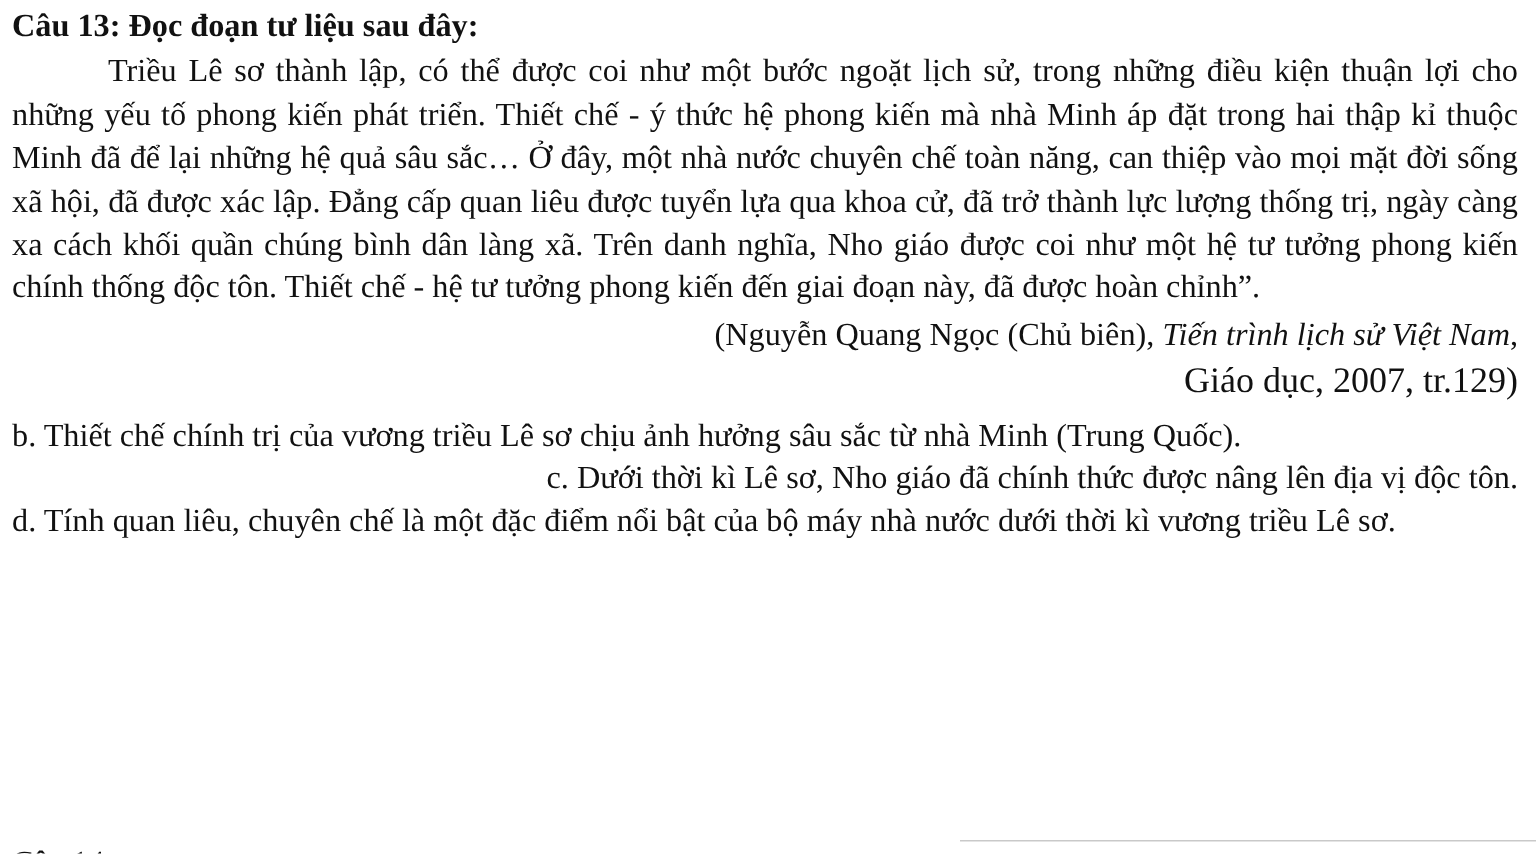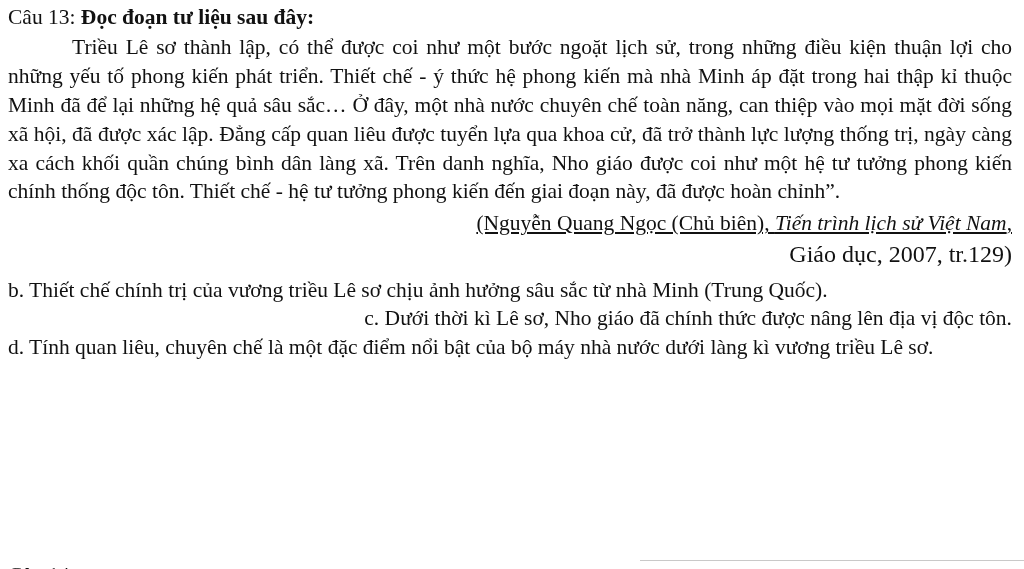--- a/index.html
+++ b/index.html
@@ -21,21 +21,21 @@
     box-sizing: border-box;
     padding: 4px 10px 0 8px;
   }
   .q-title {
     font-size: 21.5px;
     line-height: 1.30;
     margin: 0 0 1px 0;
     white-space: nowrap;
   }
   .q-label {
-    font-weight: normal;
+    font-weight: bold;
     text-align: right;
   }
   .q-text {
     font-weight: bold;
   }
   .passage {
     font-size: 21.5px;
     line-height: 1.345;
     text-align: justify;
     text-justify: inter-word;
@@ -43,21 +43,20 @@
     margin: 0;
     padding-right: 2px;
     hyphens: none;
   }
   .source {
     font-size: 21.5px;
     line-height: 1.345;
     text-align: right;
     margin: 3px 0 0 0;
     padding-right: 2px;
-    text-decoration: underline;
   }
   .source .italic {
     font-style: italic;
   }
   .source-line2 {
     font-size: 24px;
     line-height: 1.345;
     text-align: right;
     margin: 0;
     padding-right: 2px;
@@ -106,19 +105,19 @@
   <p class="passage">Triều Lê sơ thành lập, có thể được coi như một bước ngoặt lịch sử, trong những điều kiện thuận lợi cho những yếu tố phong kiến phát triển. Thiết chế - ý thức hệ phong kiến mà nhà Minh áp đặt trong hai thập kỉ thuộc Minh đã để lại những hệ quả sâu sắc… Ở đây, một nhà nước chuyên chế toàn năng, can thiệp vào mọi mặt đời sống xã hội, đã được xác lập. Đẳng cấp quan liêu được tuyển lựa qua khoa cử, đã trở thành lực lượng thống trị, ngày càng xa cách khối quần chúng bình dân làng xã. Trên danh nghĩa, Nho giáo được coi như một hệ tư tưởng phong kiến chính thống độc tôn. Thiết chế - hệ tư tưởng phong kiến đến giai đoạn này, đã được hoàn chỉnh”.</p>
 
   <p class="source">
     <span>(Nguyễn Quang Ngọc (Chủ biên), </span><span class="italic">Tiến trình lịch sử Việt Nam</span><span>,</span>
   </p>
   <p class="source-line2">Giáo dục, 2007, tr.129)</p>
 
   <div class="choices">
     <p class="choice">b. Thiết chế chính trị của vương triều Lê sơ chịu ảnh hưởng sâu sắc từ nhà Minh (Trung Quốc).</p>
     <p class="choice last">c. Dưới thời kì Lê sơ, Nho giáo đã chính thức được nâng lên địa vị độc tôn.</p>
-    <p class="choice">d. Tính quan liêu, chuyên chế là một đặc điểm nổi bật của bộ máy nhà nước dưới làng kì vương triều Lê sơ.</p>
+    <p class="choice">d. Tính quan liêu, chuyên chế là một đặc điểm nổi bật của bộ máy nhà nước dưới thời kì vương triều Lê sơ.</p>
   </div>
 
   <div class="cut-off">Câu 14:</div>
   <div class="bottom-rule"></div>
 
 </div>
 
 </body></html>

